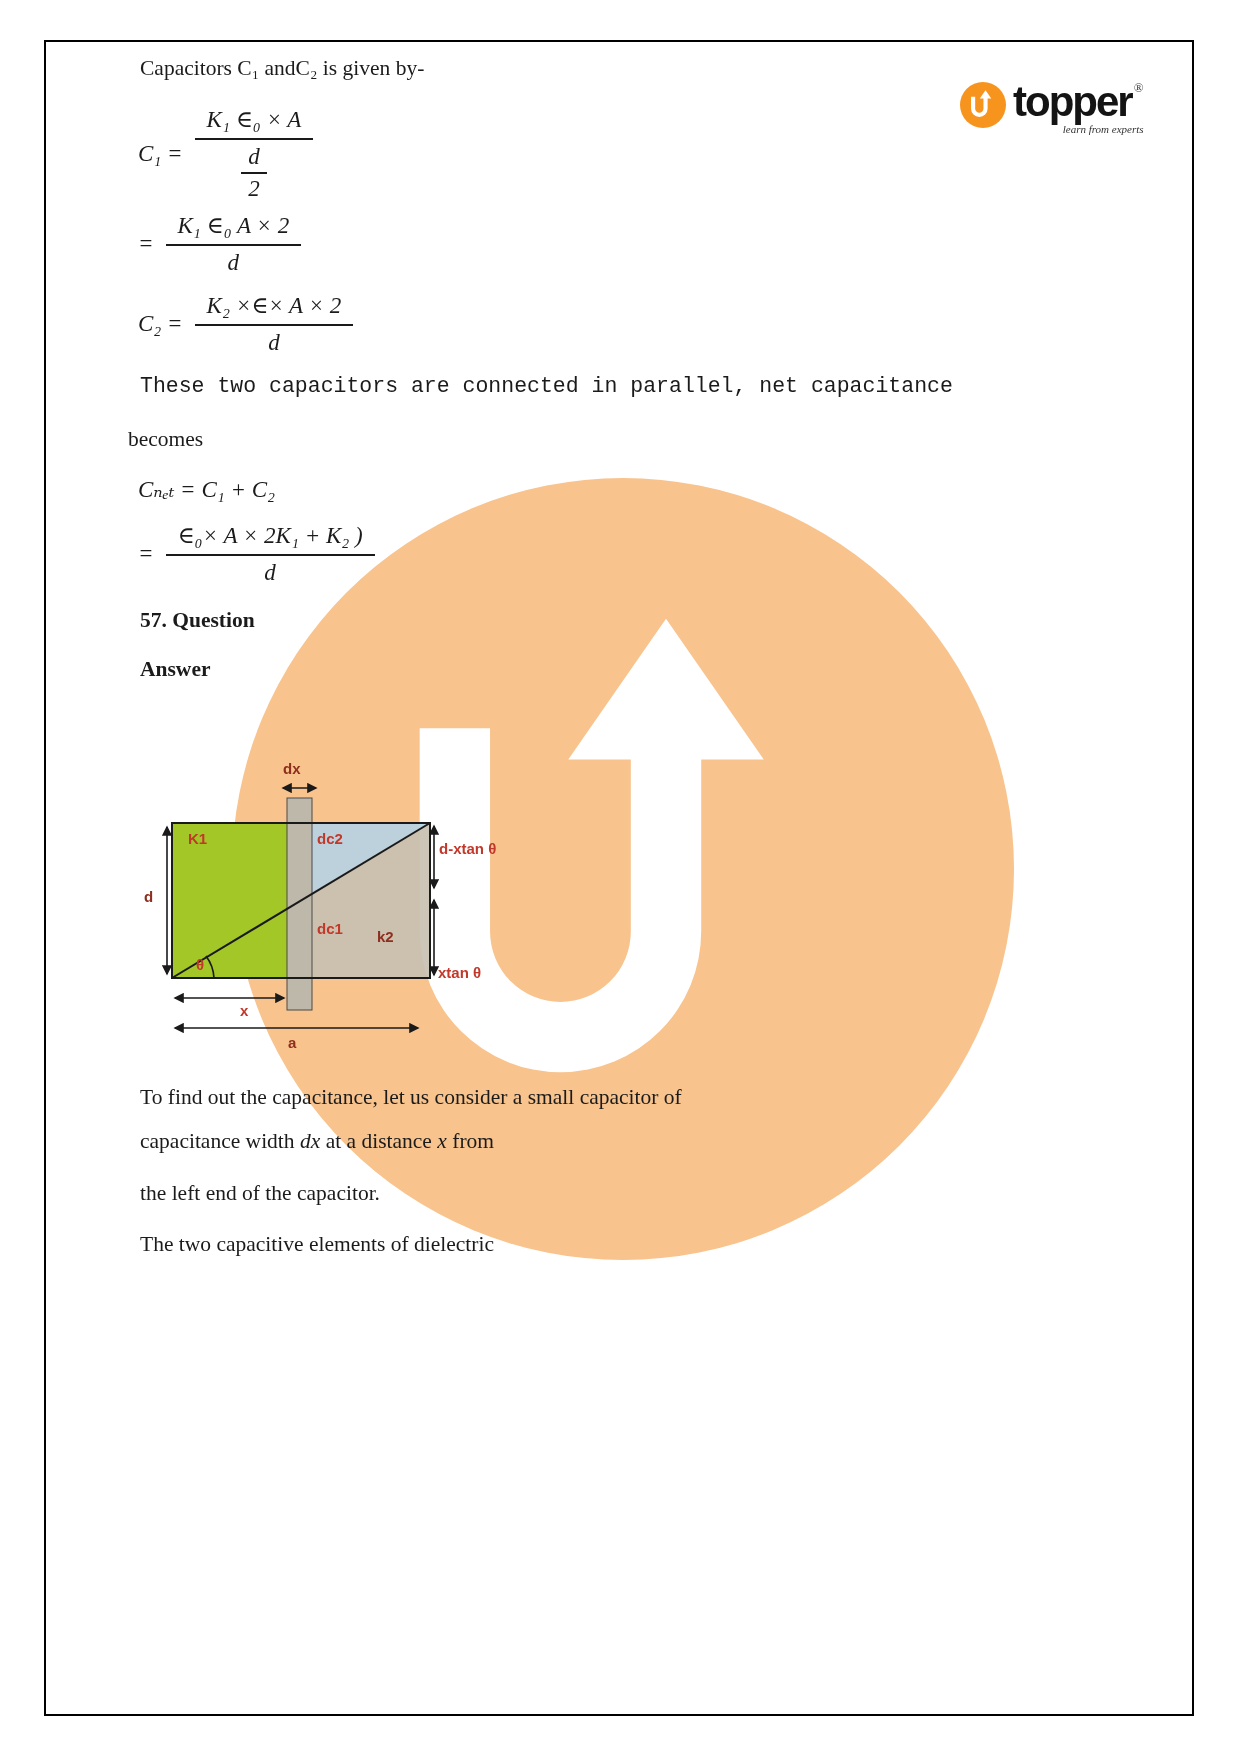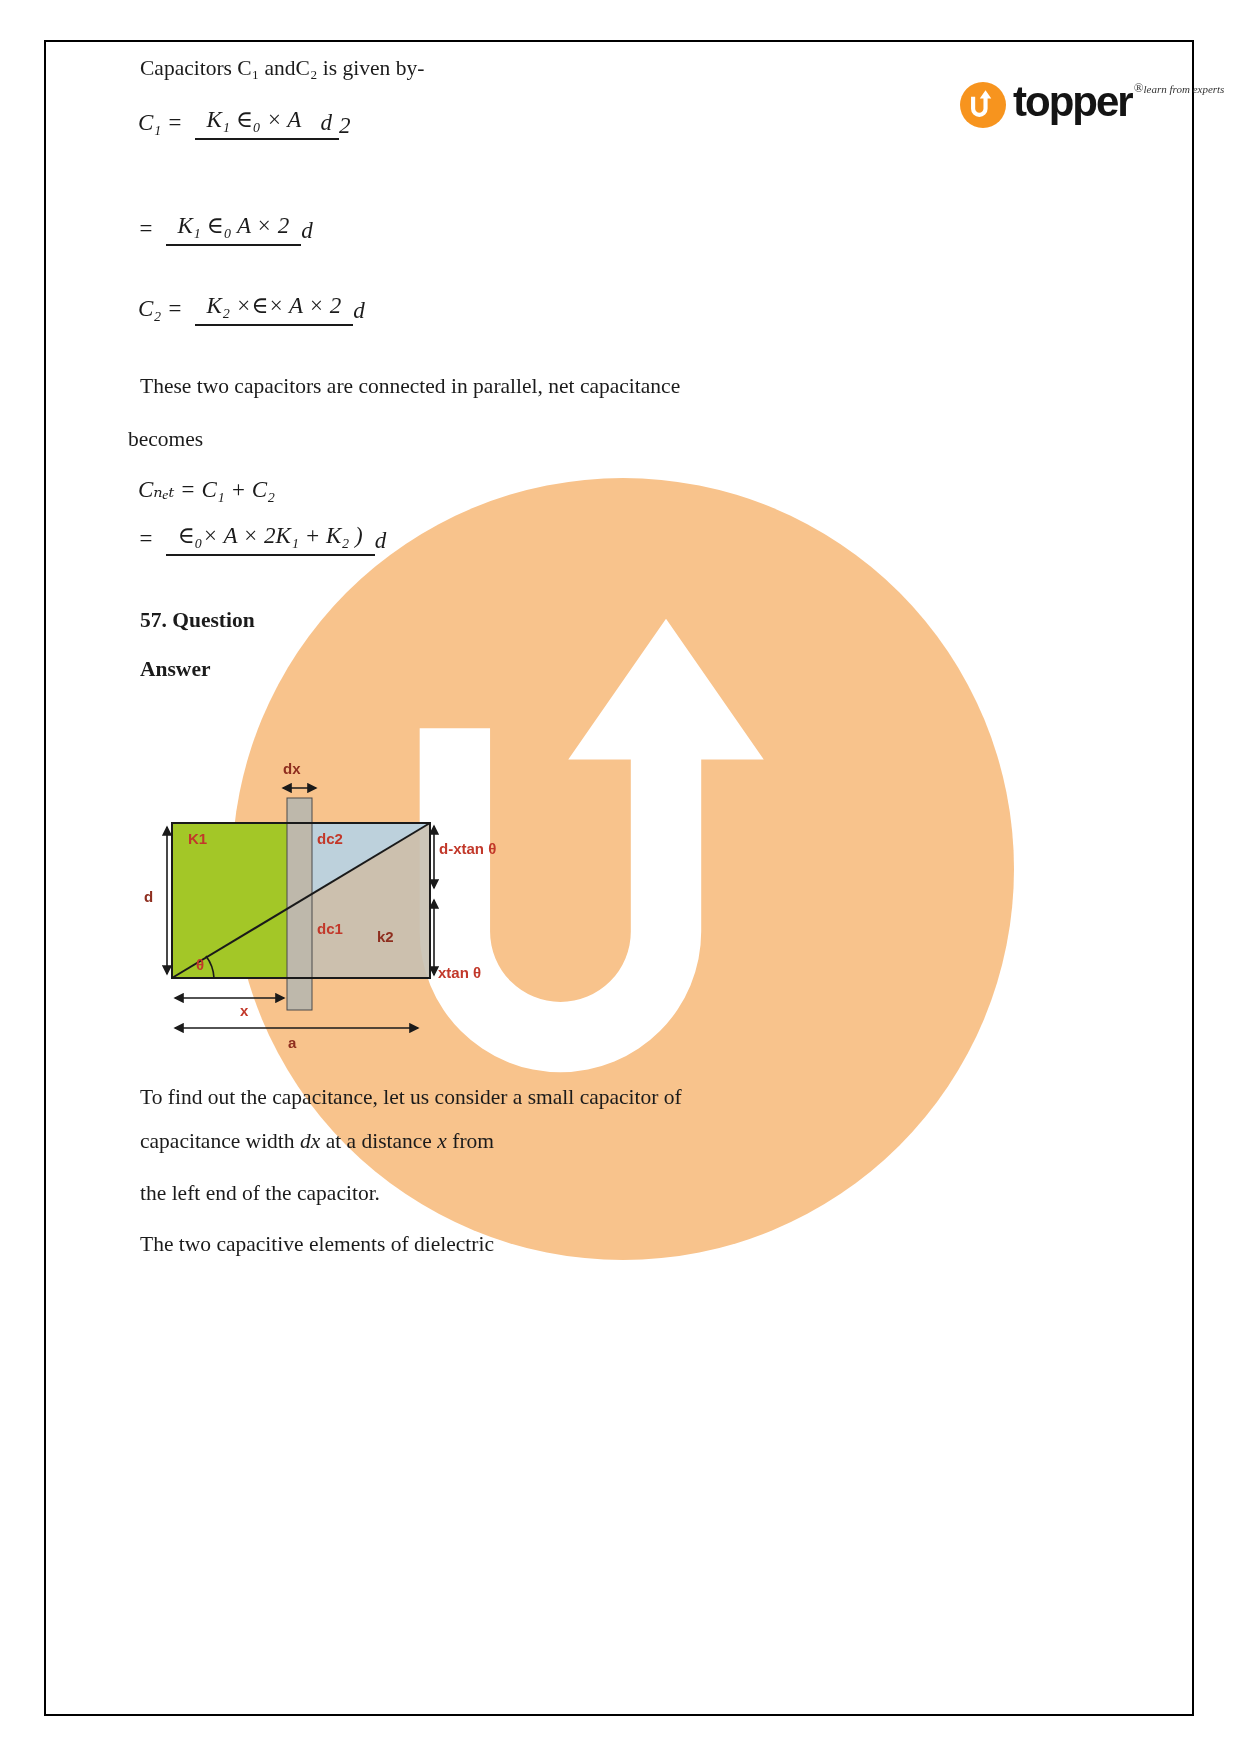--- a/index.html
+++ b/index.html
@@ -12,29 +12,29 @@
     border:2px solid #000;
   }
   
   .watermark { position:absolute; left:232px; top:478px; width:782px; height:782px; }
   
   .txt { position:absolute; font-size:21.5px; line-height:1.25; white-space:nowrap; }
   .bold { font-weight:bold; }
   .it { font-style:italic; }
   
   .eq { position:absolute; font-size:23px; font-style:italic; display:flex; align-items:center; gap:12px; white-space:nowrap; }
-  .frac { display:inline-flex; flex-direction:row; align-items:center; text-align:center; }
+  .frac { display:inline-flex; flex-direction:column; align-items:center; text-align:center; }
   .frac > .num { border-bottom:2px solid #1a1a1a; padding:0 12px 5px; }
   .frac > .den { padding-top:4px; }
   .frac.inner > .num { padding:0 7px 2px; }
   .frac.inner > .den { padding-top:2px; }
   
   .logo { position:absolute; left:960px; top:82px; display:flex; align-items:flex-start; gap:7px; }
   .logo-mark { width:46px; height:46px; }
-  .logo-textwrap { display:flex; flex-direction:row; }
+  .logo-textwrap { display:flex; flex-direction:column; }
   .brandline { display:flex; align-items:flex-start; }
   .brand { font-family:"Liberation Sans",sans-serif; font-weight:bold; font-size:42px; line-height:0.95; letter-spacing:-2px; color:#141414; }
   .reg { font-size:13px; color:#444; margin-left:2px; margin-top:-2px; }
   .tagline { font-style:italic; font-size:11px; color:#333; text-align:right; margin-top:1px; font-family:"Liberation Serif",serif; }
   
   .diagram { position:absolute; left:130px; top:758px; width:480px; height:300px; }
   .diagram svg { position:absolute; left:0; top:0; }
   .dlbl { position:absolute; font-family:"Liberation Sans",sans-serif; font-size:15px; font-weight:bold; color:var(--label-red,#C2382A); white-space:nowrap; }
   .dlbl.dark { color:#8E2E1F; }
 </style>
@@ -90,21 +90,21 @@
   </div>
 
   <div class="eq" style="left:138px; top:292px;">
     <span>C₂ =</span>
     <span class="frac">
       <span class="num">K₂ ×∈× A × 2</span>
       <span class="den">d</span>
     </span>
   </div>
 
-  <div class="txt" style="left:140px; top:373px;">These two capacitors are connected in parallel, net capacitance</div>
+  <div class="txt" style="left:140px; top:373px;font-family:Liberation Mono, monospace;">These two capacitors are connected in parallel, net capacitance</div>
   <div class="txt" style="left:128px; top:426px;">becomes</div>
 
   <div class="eq" style="left:138px; top:476px;">
     <span>Cₙₑₜ = C₁ + C₂</span>
   </div>
 
   <div class="eq" style="left:138px; top:522px;">
     <span>=</span>
     <span class="frac">
       <span class="num">∈₀× A × 2K₁ + K₂ )</span>

